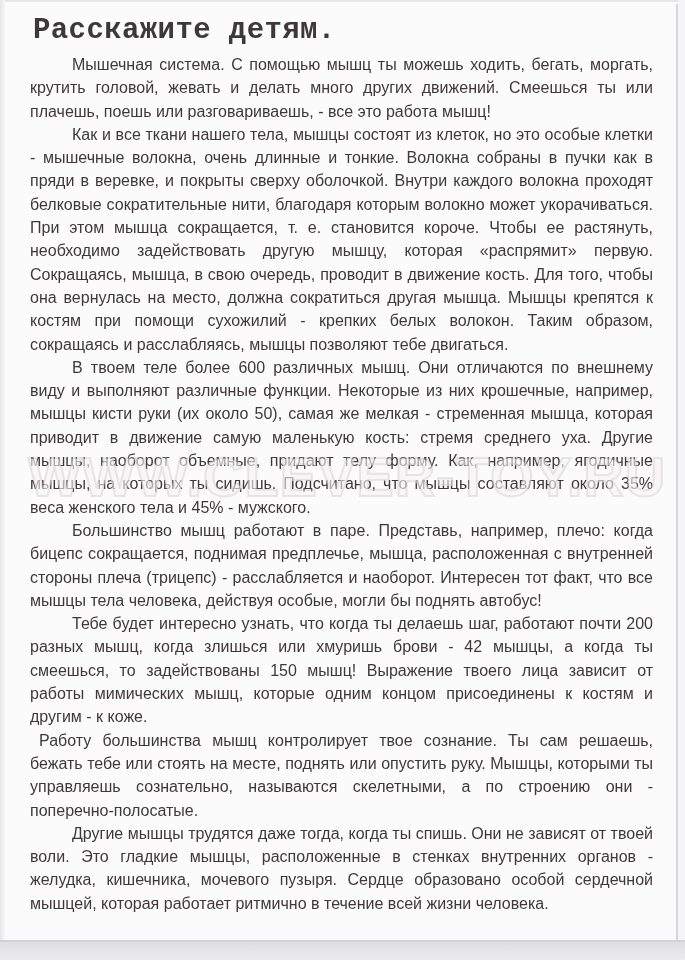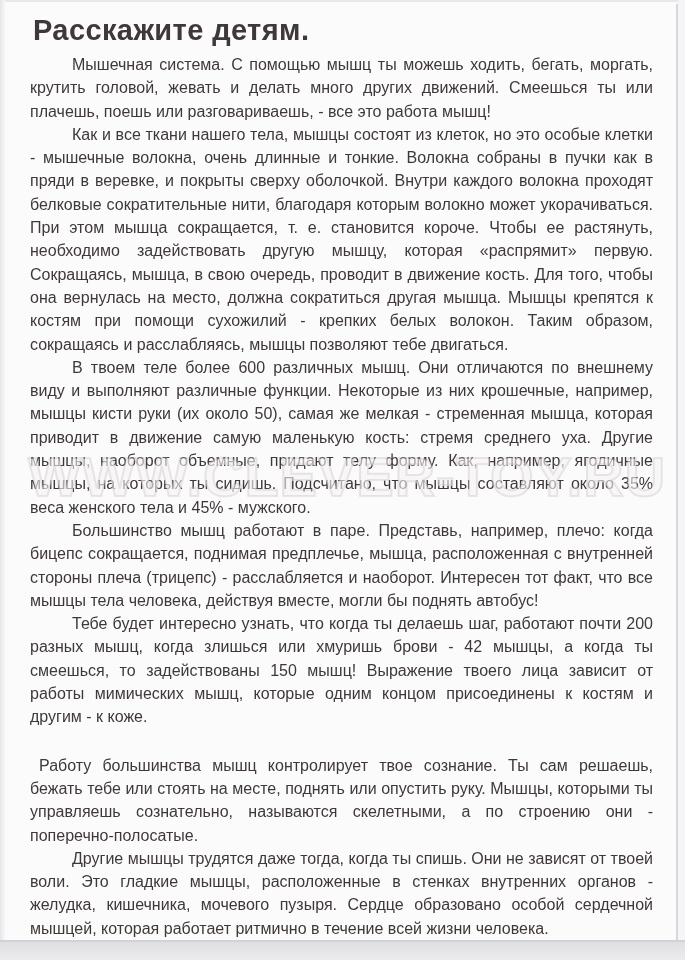--- a/index.html
+++ b/index.html
@@ -31,29 +31,30 @@
   .content{
     position:absolute;top:14px;left:30px;right:32px;
     color:var(--text);
   }
   .page-title{
     font-size:29px;
     font-weight:600;
     letter-spacing:.4px;
     margin:0 0 6px 3px;
     color:var(--text);
+    font-family:Liberation Mono, monospace;
   }
   .para{
     font-size:16px;
     line-height:23.3px;
     text-align:justify;
     text-indent:42px;
     color:var(--text);
   }
-  .para.small-indent{text-indent:9px;margin-top:25px;}
+  .para.small-indent{text-indent:9px;}
 
   .watermark{
     position:absolute;left:0;right:0;top:444px;
     text-align:center;
     font-size:56px;font-weight:700;letter-spacing:1px;white-space:nowrap;
     color:rgba(210,204,209,0.14);
     -webkit-text-stroke:2px rgba(186,179,184,0.30);
     text-shadow:0 1px 0 rgba(255,255,255,0.55);
     pointer-events:none;
     padding-left:9px;
@@ -70,20 +71,20 @@
   <div class="edge-left"></div>
   <div class="edge-bottom-line"></div>
   <div class="edge-bottom"></div>
 
   <div class="content">
     <h1 class="page-title">Расскажите детям.</h1>
 
     <p class="para">Мышечная система. С помощью мышц ты можешь ходить, бегать, моргать, крутить головой, жевать и делать много других движений. Смеешься ты или плачешь, поешь или разговариваешь, - все это работа мышц!</p>
     <p class="para">Как и все ткани нашего тела, мышцы состоят из клеток, но это особые клетки - мышечные волокна, очень длинные и тонкие. Волокна собраны в пучки как в пряди в веревке, и покрыты сверху оболочкой. Внутри каждого волокна проходят белковые сократительные нити, благодаря которым волокно может укорачиваться. При этом мышца сокращается, т. е. становится короче. Чтобы ее растянуть, необходимо задействовать другую мышцу, которая «распрямит» первую. Сокращаясь, мышца, в свою очередь, проводит в движение кость. Для того, чтобы она вернулась на место, должна сократиться другая мышца. Мышцы крепятся к костям при помощи сухожилий - крепких белых волокон. Таким образом, сокращаясь и расслабляясь, мышцы позволяют тебе двигаться.</p>
     <p class="para">В твоем теле более 600 различных мышц. Они отличаются по внешнему виду и выполняют различные функции. Некоторые из них крошечные, например, мышцы кисти руки (их около 50), самая же мелкая - стременная мышца, которая приводит в движение самую маленькую кость: стремя среднего уха. Другие мышцы, наоборот объемные, придают телу форму. Как, например, ягодичные мышцы, на которых ты сидишь. Подсчитано, что мышцы составляют около 35% веса женского тела и 45% - мужского.</p>
-    <p class="para">Большинство мышц работают в паре. Представь, например, плечо: когда бицепс сокращается, поднимая предплечье, мышца, расположенная с внутренней стороны плеча (трицепс) - расслабляется и наоборот. Интересен тот факт, что все мышцы тела человека, действуя вместе, могли бы поднять автобус!</p>
+    <p class="para">Большинство мышц работают в паре. Представь, например, плечо: когда бицепс сокращается, поднимая предплечье, мышца, расположенная с внутренней стороны плеча (трицепс) - расслабляется и наоборот. Интересен тот факт, что все мышцы тела человека, действуя особые, могли бы поднять автобус!</p>
     <p class="para">Тебе будет интересно узнать, что когда ты делаешь шаг, работают почти 200 разных мышц, когда злишься или хмуришь брови - 42 мышцы, а когда ты смеешься, то задействованы 150 мышц! Выражение твоего лица зависит от работы мимических мышц, которые одним концом присоединены к костям и другим - к коже.</p>
     <p class="para small-indent">Работу большинства мышц контролирует твое сознание. Ты сам решаешь, бежать тебе или стоять на месте, поднять или опустить руку. Мышцы, которыми ты управляешь сознательно, называются скелетными, а по строению они - поперечно-полосатые.</p>
     <p class="para">Другие мышцы трудятся даже тогда, когда ты спишь. Они не зависят от твоей воли. Это гладкие мышцы, расположенные в стенках внутренних органов - желудка, кишечника, мочевого пузыря. Сердце образовано особой сердечной мышцей, которая работает ритмично в течение всей жизни человека.</p>
   </div>
 
   <div class="watermark">WWW.CLEVER-TOY.RU</div>
 </div>
 
 </body></html>

